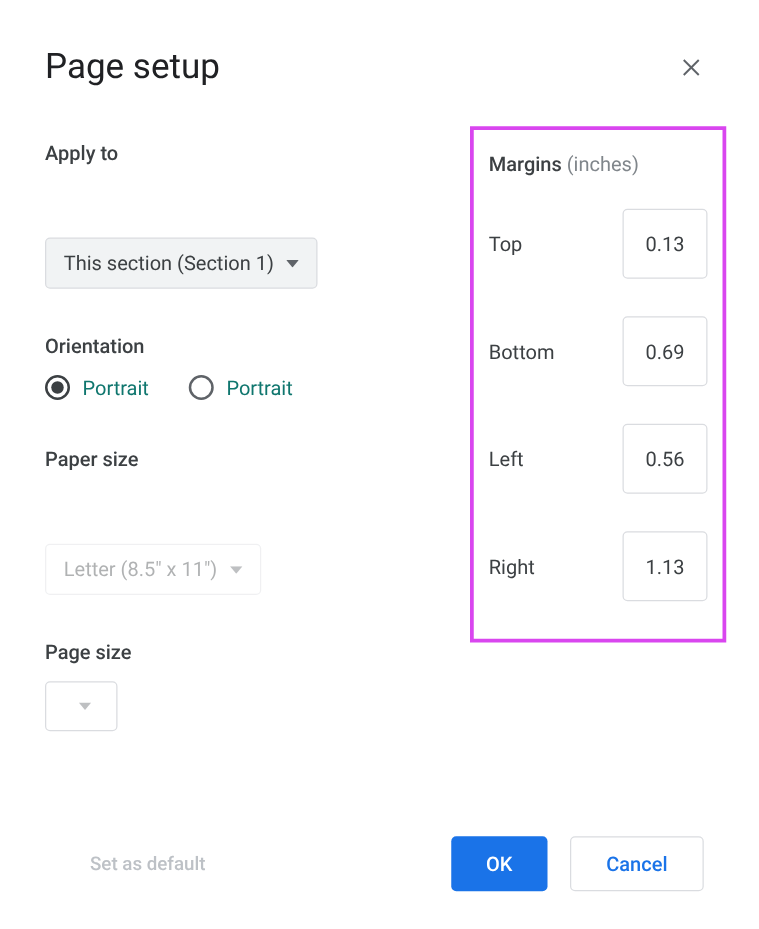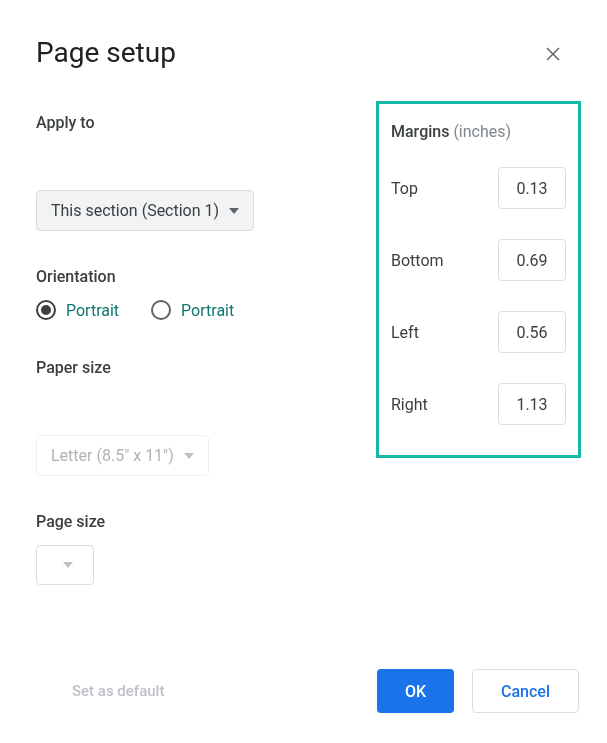--- a/index.html
+++ b/index.html
@@ -8,38 +8,38 @@
     .close-btn { position: absolute; top: 42px; right: 42px; width: 24px; height: 24px; cursor: pointer; display: flex; align-items: center; justify-content: center; color: #5f6368; }
     .close-btn svg { width: 18px; height: 18px; }
     .section-label { font-size: 16px; color: #3c4043; font-weight: 500; margin-bottom: 14px; }
     .dropdown { display: inline-flex; align-items: center; background: #f1f3f4; border: 1px solid #dadce0; border-radius: 4px; padding: 10px 14px; cursor: pointer; margin-bottom: 36px; color: #3c4043; font-size: 16px; margin-top: 44px; }
     .dropdown.disabled { opacity: 0.4; cursor: default; background: #fff; }
     .dropdown-arrow { margin-left: 10px; display: inline-flex; }
     .dropdown-arrow svg { width: 10px; height: 6px; fill: #5f6368; }
     .columns { display: flex; gap: 51px; }
     .left-col { flex: 1; }
     .right-col { width: 185px; }
-    .highlight-box { border: 3px solid #14b8a6; padding: 18px 12px 30px 12px; margin-top: -12px; margin-left: -10px; margin-right: -10px; }
+    .highlight-box { border: 3px solid #d946ef; padding: 18px 12px 30px 12px; margin-top: -12px; margin-left: -10px; margin-right: -10px; }
     .margins-header { margin-bottom: 26px; }
     .margins-label { font-size: 16px; color: #3c4043; font-weight: 500; }
     .margins-unit { font-size: 16px; color: #80868b; font-weight: 400; }
     .margin-row { display: flex; align-items: center; justify-content: space-between; margin-bottom: 30px; }
     .margin-row:last-child { margin-bottom: 0; }
     .margin-name { font-size: 16px; color: #3c4043; }
-    .margin-input { width: 68px; height: 42px; border: 1px solid #dadce0; border-radius: 4px; text-align: center; font-size: 16px; color: #3c4043; font-family: inherit; }
+    .margin-input { width: 68px; height: 56px; border: 1px solid #dadce0; border-radius: 4px; text-align: center; font-size: 16px; color: #3c4043; font-family: inherit; }
     .radio-group { display: flex; gap: 32px; margin-bottom: 38px; }
     .radio-item { display: flex; align-items: center; gap: 10px; cursor: pointer; }
     .radio-outer { width: 20px; height: 20px; border: 2px solid #5f6368; border-radius: 50%; display: flex; align-items: center; justify-content: center; }
     .radio-outer.checked { border-color: #3c4043; }
     .radio-inner { width: 10px; height: 10px; background: #3c4043; border-radius: 50%; display: none; }
     .radio-outer.checked .radio-inner { display: block; }
     .radio-label { font-size: 16px; color: #0f766e; }
     .color-swatch { width: 58px; height: 40px; border: 1px solid #dadce0; border-radius: 4px; display: flex; align-items: center; justify-content: center; cursor: pointer; background: #fff; }
     .color-swatch .dropdown-arrow { margin-left: 6px; opacity: 0.4; }
-    .footer { position: absolute; bottom: 30px; left: 36px; right: 28px; display: flex; align-items: center; justify-content: flex-end; gap: 18px; }
+    .footer { position: absolute; bottom: 30px; left: 36px; right: 44px; display: flex; align-items: center; justify-content: flex-end; gap: 18px; }
     .set-default { margin-right: auto; margin-left: 36px; color: #bdc1c6; font-size: 15px; font-weight: 500; cursor: pointer; }
     .btn { height: 44px; padding: 0 28px; border-radius: 4px; font-size: 16px; font-weight: 500; cursor: pointer; display: flex; align-items: center; justify-content: center; }
     .btn-secondary { background: #fff; border: 1px solid #dadce0; color: #1a73e8; }
     .btn-primary { background: #1a73e8; border: none; color: #fff; }
   </style>
 </head>
 <body>
 
 <div class="dialog-title">Page setup</div>
 

